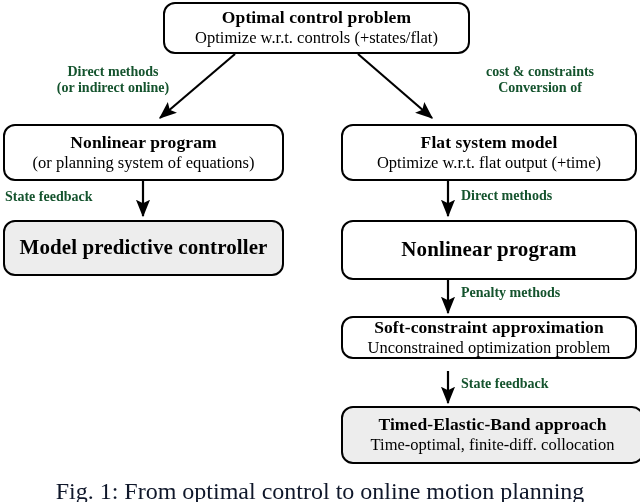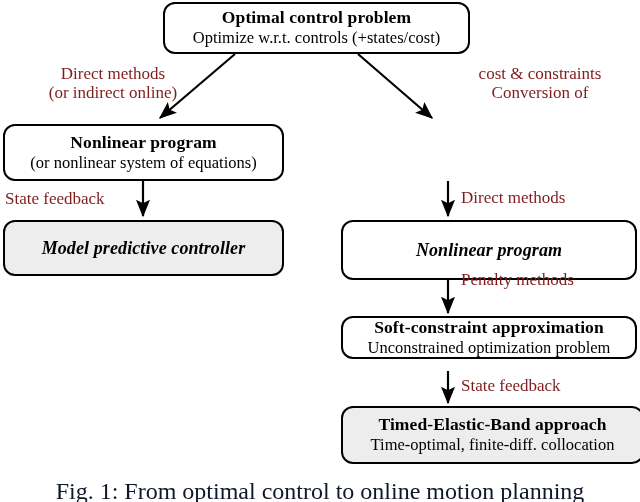--- a/index.html
+++ b/index.html
@@ -49,30 +49,29 @@
     letter-spacing: 0.1px;
     white-space: nowrap;
   }
   .node .subtitle {
     font-weight: normal;
     font-size: 16.5px;
     white-space: nowrap;
     margin-top: 1px;
   }
   .node.single .title {
-    font-size: 18px;
-    font-style: italic;
+    font-size: 21px;
   }
   .edge-label {
     position: absolute;
-    font-size: 17px;
-    font-weight: normal;
+    font-size: 14px;
+    font-weight: bold;
     line-height: 1.14;
     white-space: nowrap;
-    color: #7f1d1d;
+    color: #14532d;
   }
   .edge-label.center-align {
     text-align: center;
   }
   .caption {
     position: absolute;
     left: 0;
     top: 478px;
     width: 640px;
     text-align: center;
@@ -101,32 +100,36 @@
 
     <line x1="448" y1="181" x2="448" y2="216" stroke="#000000" stroke-width="2.2" marker-end="url(#arrowhead)"></line>
 
     <line x1="448" y1="280" x2="448" y2="313" stroke="#000000" stroke-width="2.2" marker-end="url(#arrowhead)"></line>
 
     <line x1="448" y1="371" x2="448" y2="403" stroke="#000000" stroke-width="2.2" marker-end="url(#arrowhead)"></line>
   </svg>
 
   <div class="node" style="left:163px; top:2px; width:307px; height:52px;">
     <div class="title">Optimal control problem</div>
-    <div class="subtitle">Optimize w.r.t. controls (+states/cost)</div>
+    <div class="subtitle">Optimize w.r.t. controls (+states/flat)</div>
   </div>
 
   <div class="node" style="left:3px; top:124px; width:281px; height:57px;">
     <div class="title">Nonlinear program</div>
-    <div class="subtitle">(or nonlinear system of equations)</div>
+    <div class="subtitle">(or planning system of equations)</div>
   </div>
 
   <div class="node filled single" style="left:3px; top:220px; width:281px; height:56px;">
     <div class="title">Model predictive controller</div>
   </div>
 
+  <div class="node" style="left:341px; top:124px; width:296px; height:57px;">
+    <div class="title">Flat system model</div>
+    <div class="subtitle">Optimize w.r.t. flat output (+time)</div>
+  </div>
 
   <div class="node single" style="left:341px; top:220px; width:296px; height:60px;">
     <div class="title">Nonlinear program</div>
   </div>
 
   <div class="node" style="left:341px; top:316px; width:296px; height:43px;">
     <div class="title">Soft-constraint approximation</div>
     <div class="subtitle">Unconstrained optimization problem</div>
   </div>
 
@@ -146,21 +149,21 @@
   </div>
 
   <div class="edge-label" style="left:5px; top:189px;">
     <div>State feedback</div>
   </div>
 
   <div class="edge-label" style="left:461px; top:188px;">
     <div>Direct methods</div>
   </div>
 
-  <div class="edge-label" style="left:461px; top:270px;">
+  <div class="edge-label" style="left:461px; top:285px;">
     <div>Penalty methods</div>
   </div>
 
   <div class="edge-label" style="left:461px; top:376px;">
     <div>State feedback</div>
   </div>
 
   <div class="caption">Fig. 1: From optimal control to online motion planning</div>
 
 </div>

